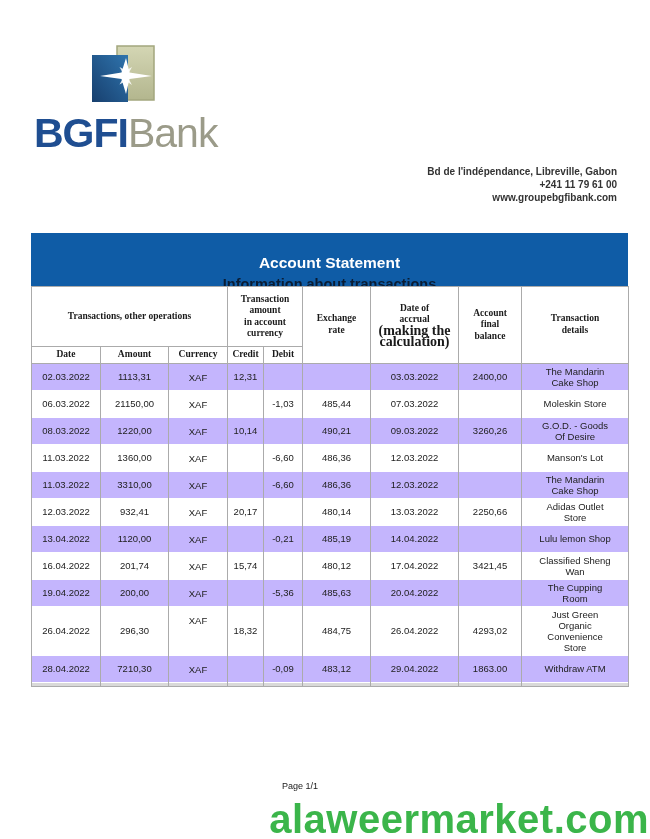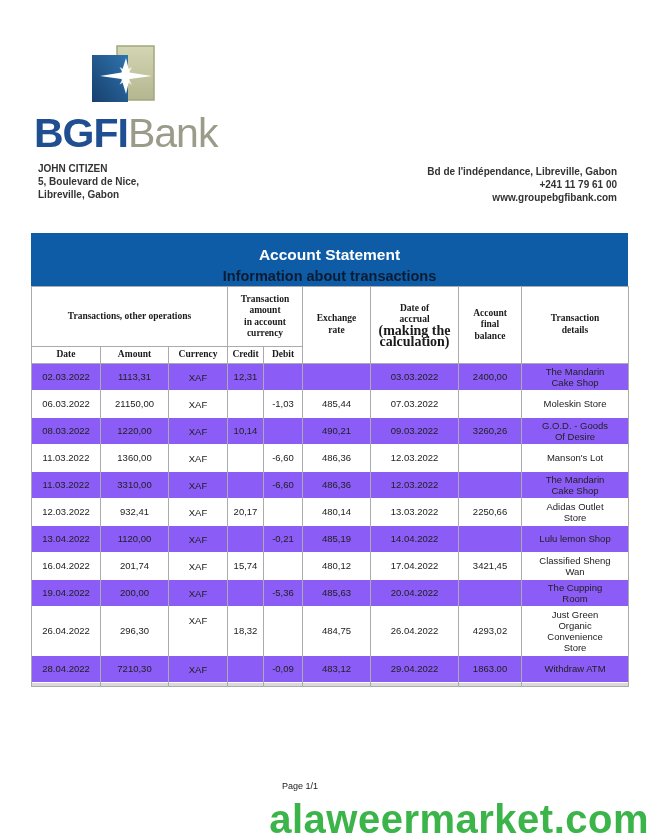--- a/index.html
+++ b/index.html
@@ -28,21 +28,21 @@
     font-size: 10px; font-weight: bold; color: #333;
     line-height: 13px; text-align: right; white-space: pre-line;
   }
   
   .stmt-header {
     position: absolute; left: 31px; top: 217px;
     width: 597px; height: 53px;
     background: #0f5ca6;
     text-align: center;
   }
-  .stmt-title { padding-top: 13px; font-size: 15.5px; font-weight: bold; color: #ffffff; }
+  .stmt-title { padding-top: 21px; font-size: 15.5px; font-weight: bold; color: #ffffff; }
   .stmt-subtitle { padding-top: 4px; font-size: 14.5px; font-weight: bold; color: #0a1c33; }
   
   table.stmt {
     position: absolute; left: 31px; top: 270px;
     width: 597px;
     border-collapse: collapse;
     table-layout: fixed;
     font-size: 9.5px; color: #212121;
   }
   table.stmt, .stmt th, .stmt td { border: 1px solid #ababab; }
@@ -57,21 +57,21 @@
   .stmt th .small { font-size: 14px; font-weight: bold; display: block; white-space: pre-line; }
   .stmt tr.group-row th { height: 60px; }
   .stmt tr.col-row th { height: 14px; }
   .stmt td {
     text-align: center; vertical-align: middle;
     height: 27px; line-height: 11px;
     padding: 2px 2px; white-space: pre-line;
     border-top: 1px solid #ffffff; border-bottom: none;
   }
   .stmt td.cur { vertical-align: top; padding-top: 8px; }
-  .stmt tr.alt td { background: #8b5cf6; }
+  .stmt tr.alt td { background: #c4b5fd; }
   .stmt tr.plain td { background: #ffffff; }
   .stmt tr.sliver td { height: 4px; padding: 0; background: #d9d9d9; }
   
   .page-label {
     position: absolute; left: 0; top: 765px; width: 600px;
     text-align: center; font-size: 9px; color: #1a1a1a;
   }
   .watermark {
     position: absolute; right: 1px; top: 781px;
     font-size: 40px; font-weight: bold; color: #3bb54a;
@@ -97,23 +97,20 @@
     <rect x="29" y="2" width="37" height="54" fill="url(#beigeGrad)" stroke="#a3a67e" stroke-width="1.5"></rect>
     <rect x="4" y="11" width="36" height="47" fill="url(#blueGrad)"></rect>
     <g>
       <polygon points="38,26.5 44,23 40.5,29.5 47,32.5 40.5,34.5 44,41 38,37 31.5,40.5 35,34 29,31.5 35,29.5 31.5,23" fill="#ffffff" opacity="0.85"></polygon>
       <polygon points="12,32 33.5,28.5 38,14 41.5,28.5 64,32 41.5,35 38,50 33.5,35" fill="#ffffff"></polygon>
     </g>
   </svg>
 
   <div class="brand"><span class="b1">BGFI</span><span class="b2">Bank</span></div>
 
-  <div class="customer">JOHN CITIZEN
-5, Boulevard de Nice,
-Libreville, Gabon</div>
 
   <div class="bank-contact">Bd de l'indépendance, Libreville, Gabon
 +241 11 79 61 00
 www.groupebgfibank.com</div>
 
   <div class="stmt-header">
     <div class="stmt-title">Account Statement</div>
     <div class="stmt-subtitle">Information about transactions</div>
   </div>
 

